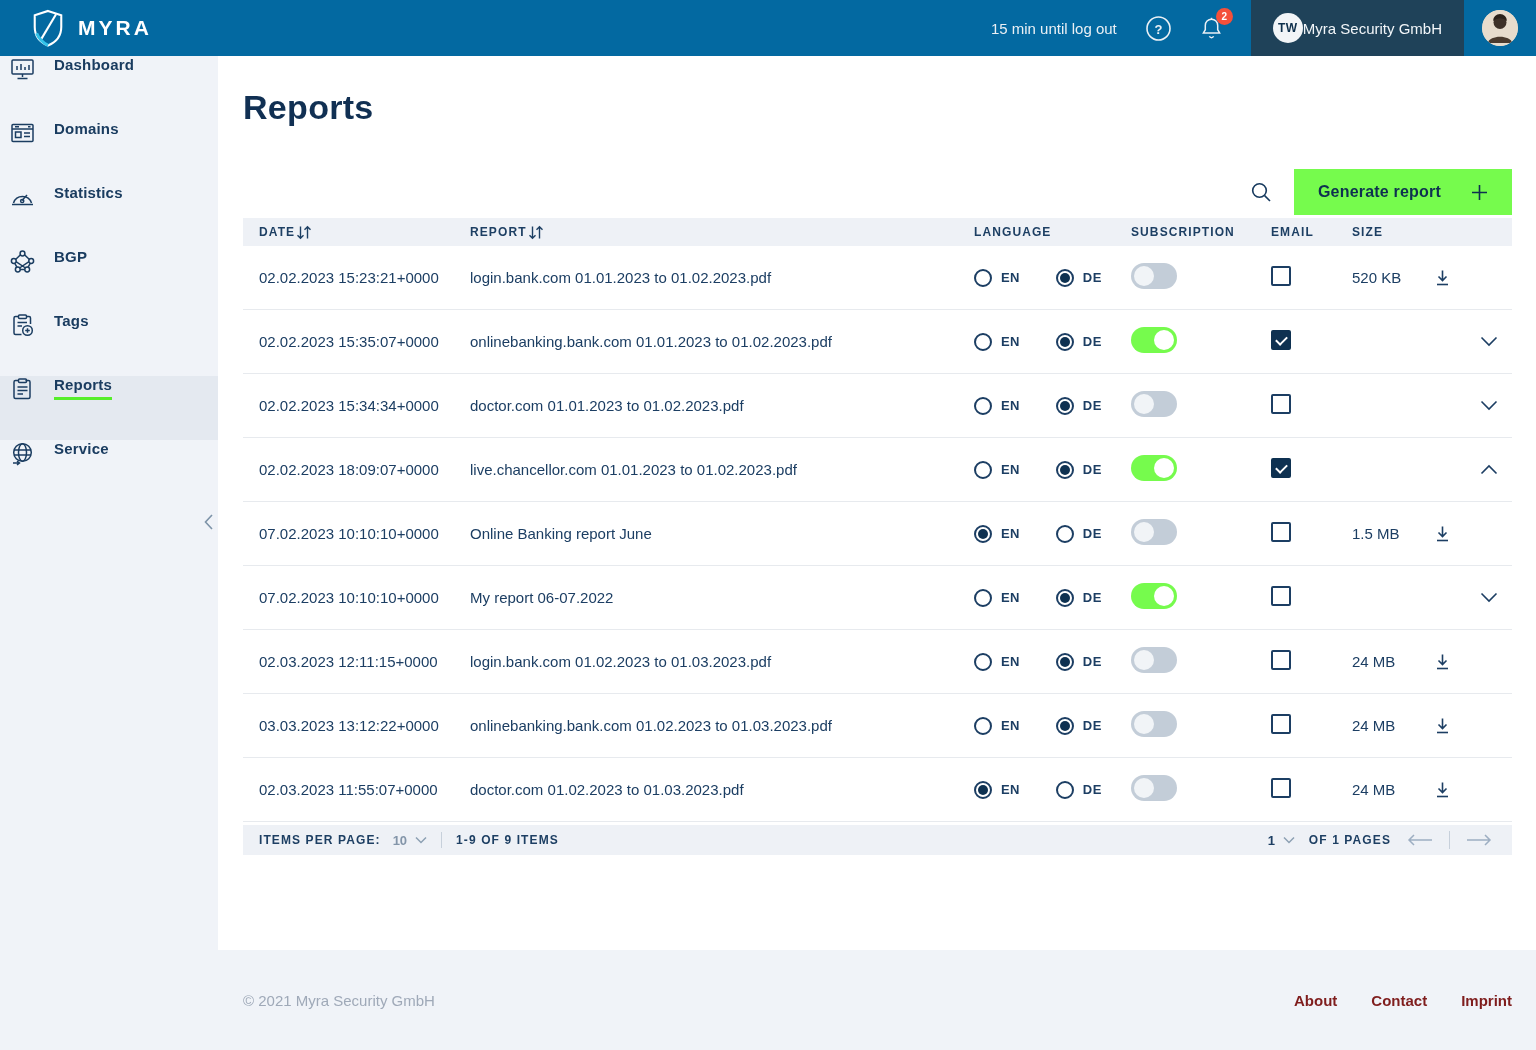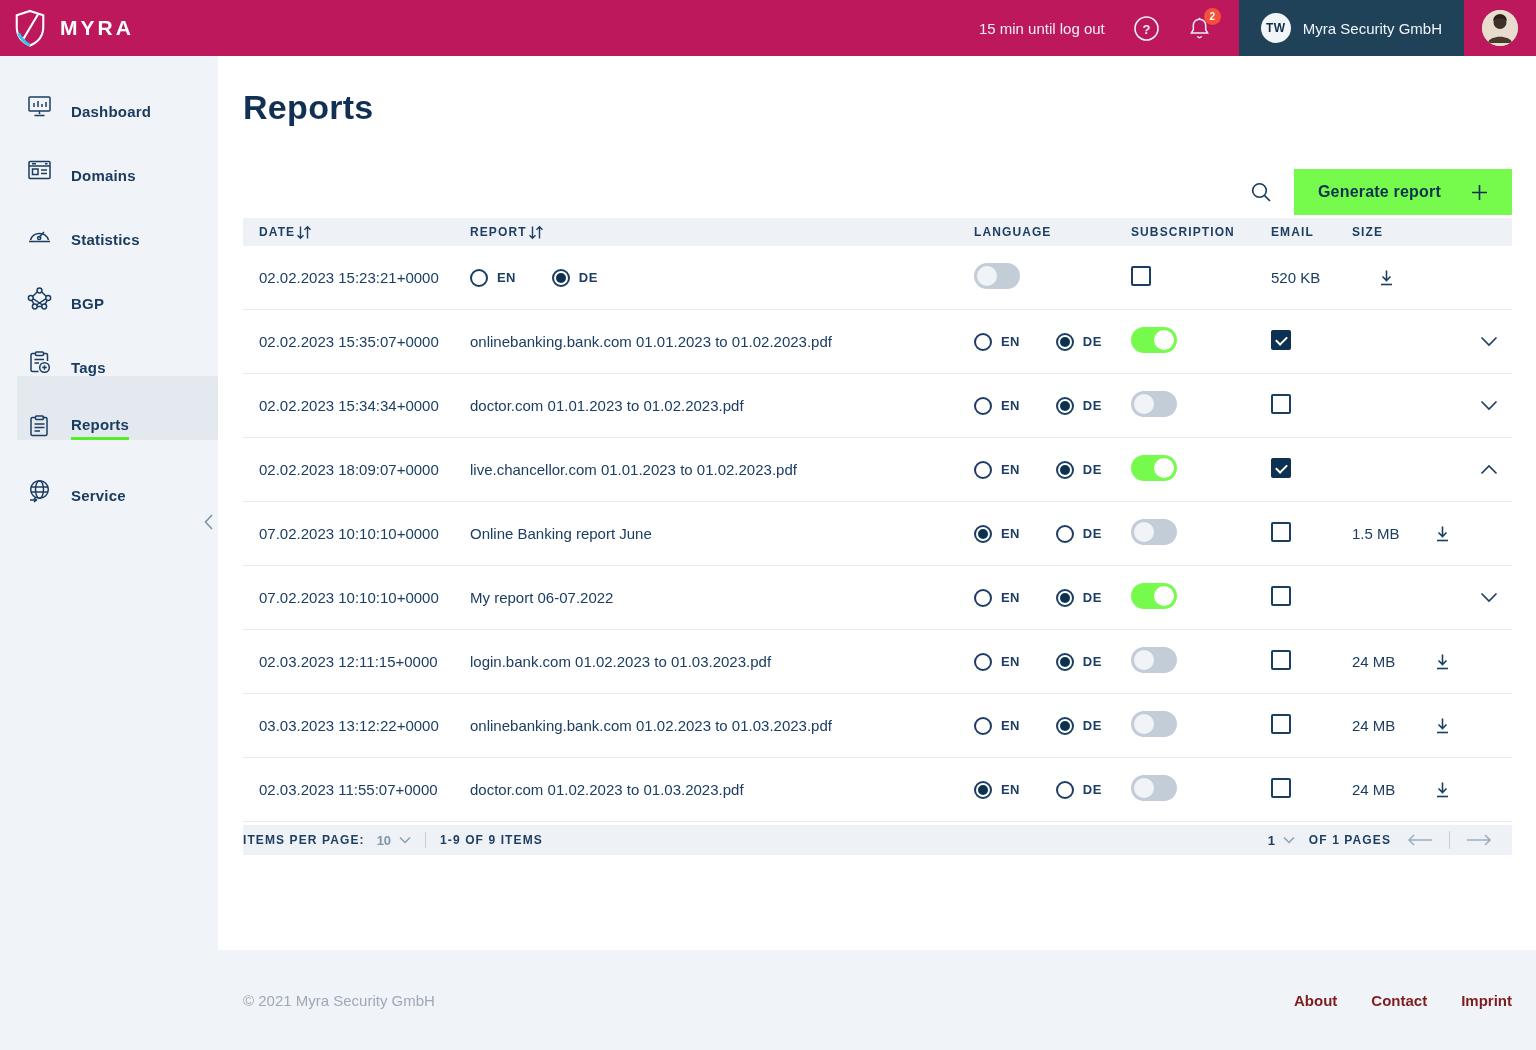--- a/index.html
+++ b/index.html
@@ -4,36 +4,36 @@
 <style>
   * { box-sizing: border-box; margin: 0; padding: 0; }
   html,body { width:1536px; height:1050px; }
   body {
     font-family: "Liberation Sans", sans-serif;
     background:#F0F3F8;
     color:#1C3E63;
     overflow:hidden;
   }
   
-  .navbar{height:56px;background:#be185d;display:flex;align-items:center;justify-content:space-between;padding-left:12px;}
+  .navbar{height:56px;background:#0369a1;display:flex;align-items:center;justify-content:space-between;padding-left:30px;}
   .brand{display:flex;align-items:center;gap:12px;cursor:pointer;}
   .brand-text{color:#FFFFFF;font-size:21px;font-weight:700;letter-spacing:3px;}
   .nav-right{display:flex;align-items:center;height:100%;}
   .logout-timer{color:#EAF0F5;font-size:15px;margin-right:28px;}
   .icon-btn{background:none;border:none;cursor:pointer;position:relative;margin-right:28px;display:flex;align-items:center;}
   .badge{position:absolute;top:-8px;right:-10px;width:17px;height:17px;border-radius:50%;background:#F4503A;color:#fff;font-size:10px;font-weight:700;display:flex;align-items:center;justify-content:center;}
-  .tenant{height:56px;background:#1F4259;display:flex;align-items:center;gap:12px;padding:0 22px;cursor:pointer;}
+  .tenant{height:56px;background:#1F4259;display:flex;align-items:center;gap:0;padding:0 22px;cursor:pointer;}
   .tenant-avatar{width:30px;height:30px;border-radius:50%;background:#F2F5F7;color:#0D2F4B;font-weight:700;font-size:12px;display:flex;align-items:center;justify-content:center;letter-spacing:.5px;}
   .tenant-name{color:#F2F6F9;font-size:15px;}
   .user{width:72px;height:56px;display:flex;align-items:center;justify-content:center;cursor:pointer;}
   .user-photo{width:36px;height:36px;border-radius:50%;overflow:hidden;background:#E7DCCD;}
   
   .content{display:flex;height:894px;}
   .sidebar{width:218px;position:relative;flex:none;}
-  .nav-item{height:64px;display:flex;align-items:flex-end;gap:18px;padding-left:9px;cursor:pointer;margin-left:17px;}
+  .nav-item{height:64px;display:flex;align-items:flex-start;gap:18px;padding-left:9px;cursor:pointer;}
   .nav-item.active{background:#E4E9F0;}
   .nav-icon{width:27px;height:27px;display:flex;align-items:center;justify-content:center;}
   .nav-label{font-size:15px;font-weight:600;color:#1A3C60;letter-spacing:.2px;}
   .nav-item.active .nav-label{font-weight:700;border-bottom:3px solid #56EE2B;padding-bottom:4px;}
   .collapse-btn{position:absolute;top:453px;right:0px;background:none;border:none;cursor:pointer;padding:4px;}
   .main{flex:1;background:#FFFFFF;padding:0 24px 0 25px;}
   
   h1{margin-top:30px;font-size:34px;line-height:42px;font-weight:800;color:#113053;letter-spacing:.3px;}
   .toolbar{display:flex;justify-content:flex-end;align-items:center;margin-top:41px;height:46px;}
   .search-btn{background:none;border:none;cursor:pointer;margin-right:22px;display:flex;}
@@ -57,21 +57,21 @@
   .toggle .knob{position:absolute;top:3px;width:20px;height:20px;border-radius:50%;}
   .toggle.off .knob{left:3px;background:#F1F4F7;}
   .toggle.on .knob{right:3px;background:#FFFFFF;}
   .checkbox{width:20px;height:20px;border:2px solid #1C3E63;border-radius:2px;background:#fff;display:inline-block;cursor:pointer;}
   .checkbox.checked{background:#0E3151;border-color:#0E3151;}
   .checkbox.checked::after{content:"";display:block;width:9px;height:5px;border-left:2px solid #fff;border-bottom:2px solid #fff;transform:rotate(-45deg);margin:4px auto 0;}
   .cell.dl{display:flex;justify-content:center;}
   .cell.act{display:flex;justify-content:flex-end;padding-right:14px;}
   .icon-link{cursor:pointer;display:flex;}
   
-  .pagination{height:30px;background:#EEF1F6;margin-top:3px;display:flex;align-items:center;justify-content:space-between;padding:0 20px 0 0;}
+  .pagination{height:30px;background:#EEF1F6;margin-top:3px;display:flex;align-items:center;justify-content:space-between;padding:0 20px 0 16px;}
   .pag-left,.pag-right{display:flex;align-items:center;}
   .pag-label{font-size:12px;font-weight:700;letter-spacing:1.1px;color:#1D3F63;}
   .pag-select{display:flex;align-items:center;gap:8px;margin:0 14px 0 12px;cursor:pointer;}
   .pag-select .val{font-size:13px;color:#8395A9;font-weight:600;}
   .pag-select.page .val{color:#1D3F63;}
   .pag-divider{width:1px;height:16px;background:#C7D0DB;margin-right:14px;}
   .pag-right .pag-select{margin:0 14px 0 0;}
   .arrow-btn{background:none;border:none;cursor:pointer;display:flex;padding:0 0;margin-left:16px;}
   .arrow-divider{width:1px;height:18px;background:#C7D0DB;margin-left:16px;}
   
@@ -276,20 +276,21 @@
         <div class="th">
             <span>SIZE</span>
           </div>
         <div></div>
           <div></div>
       </div>
 
       <div id="tbody">
   <div class="trow grid-cols">
     <div class="cell date">02.02.2023 15:23:21+0000</div>
+    <div class="cell report">login.bank.com 01.01.2023 to 01.02.2023.pdf</div>
     <div class="cell lang">
       <span class="radio-group">
         <span class="radio rb-en"></span>
         <span class="radio-label lb-en">EN</span>
       </span>
       <span class="radio-group">
         <span class="radio rb-de checked"></span>
         <span class="radio-label lb-de">DE</span>
       </span>
     </div>

